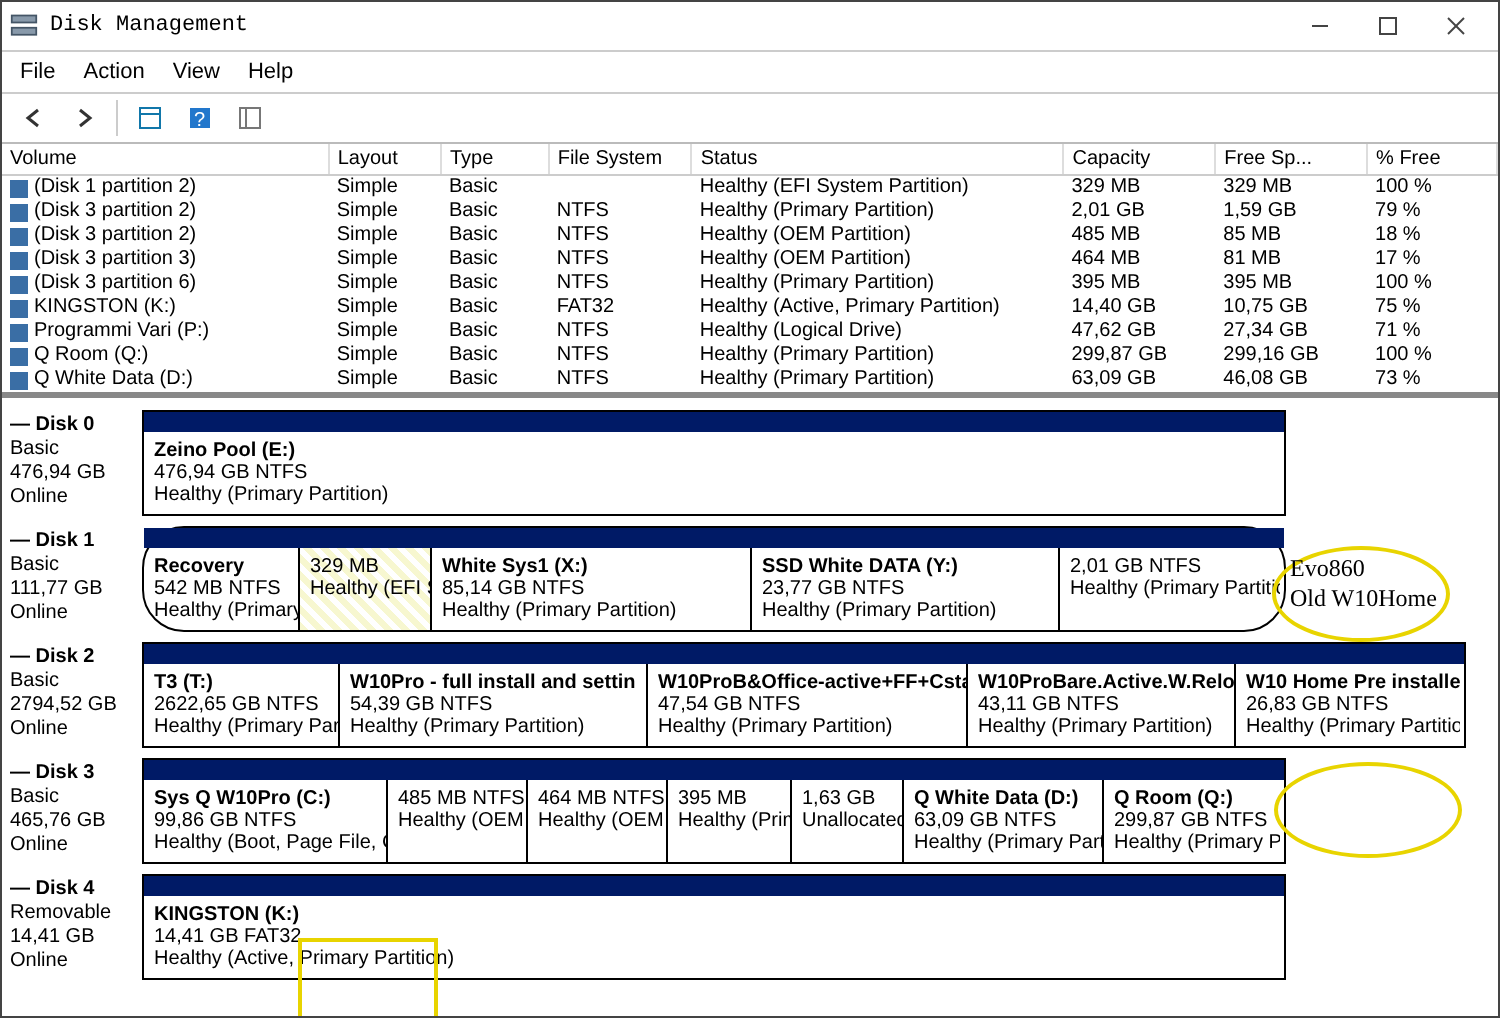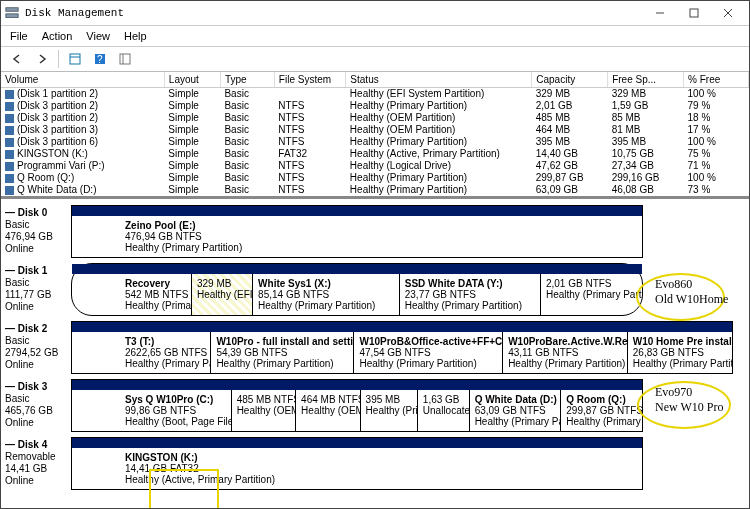--- a/index.html
+++ b/index.html
@@ -25,30 +25,30 @@
   td{padding:0px 4px;white-space:nowrap;line-height:12px;}
   td.first{display:flex;align-items:center;gap:3px;}
   .vol-ico{width:9px;height:9px;background:#3a6ea5;display:inline-block;}
   
   .disks{flex:1;overflow:auto;padding:6px 4px;}
   .disk-row{display:flex;margin-bottom:5px;gap:4px;}
   .disk-label{width:62px;font-size:10px;line-height:12px;padding-top:2px;}
   .disk-label b{display:block;}
   .disk-box{border:1px solid #000;display:flex;flex-direction:column;}
   .disk-box-header{height:10px;background:#001a66;}
-  .disk-box-body{display:flex;margin-left:48px;}
+  .disk-box-body{display:flex;}
   .part{border-right:1px solid #000;padding:4px 5px;font-size:10px;line-height:11px;box-sizing:border-box;white-space:nowrap;overflow:hidden;}
   .part:last-child{border-right:none;}
   .part b{display:block;font-weight:700;}
   .part.hatched{
     background:repeating-linear-gradient(45deg,#f7f7d0 0,#f7f7d0 3px,#fff 3px,#fff 6px);
   }
   .part.unalloc{background:#fff;}
   
-  .annot{position:absolute;font-family:"Comic Sans MS","Segoe Script",cursive;font-size:12px;color:#000;z-index:5;margin-left:10px;}
+  .annot{position:absolute;font-family:"Comic Sans MS","Segoe Script",cursive;font-size:12px;color:#000;z-index:5;}
   .circle1{position:absolute;border:2px solid #e8d400;border-radius:50%/50%;width:85px;height:44px;left:635px;top:272px;z-index:4;}
   .circle2{position:absolute;border:2px solid #e8d400;border-radius:50%/50%;width:90px;height:44px;left:636px;top:380px;z-index:4;}
   .highlight{position:absolute;border:2px solid #e8d400;left:148px;top:270px;width:66px;height:46px;z-index:4;}
   .rel{position:relative;}
 </style>
 </head>
 <body>
 
 <div class="window rel">
 
@@ -318,18 +318,14 @@
         </div>
       </div>
     </div>
 
   <div class="circle1"></div>
   <div class="annot" style="left:644px;top:276px;">
     <div>Evo860</div>
     <div>Old W10Home</div>
   </div>
   <div class="circle2"></div>
-  <div class="annot" style="left:644px;top:384px;">
-    <div>Evo970</div>
-    <div>New W10 Pro</div>
-  </div>
 
 </div>
 
 </body></html>

